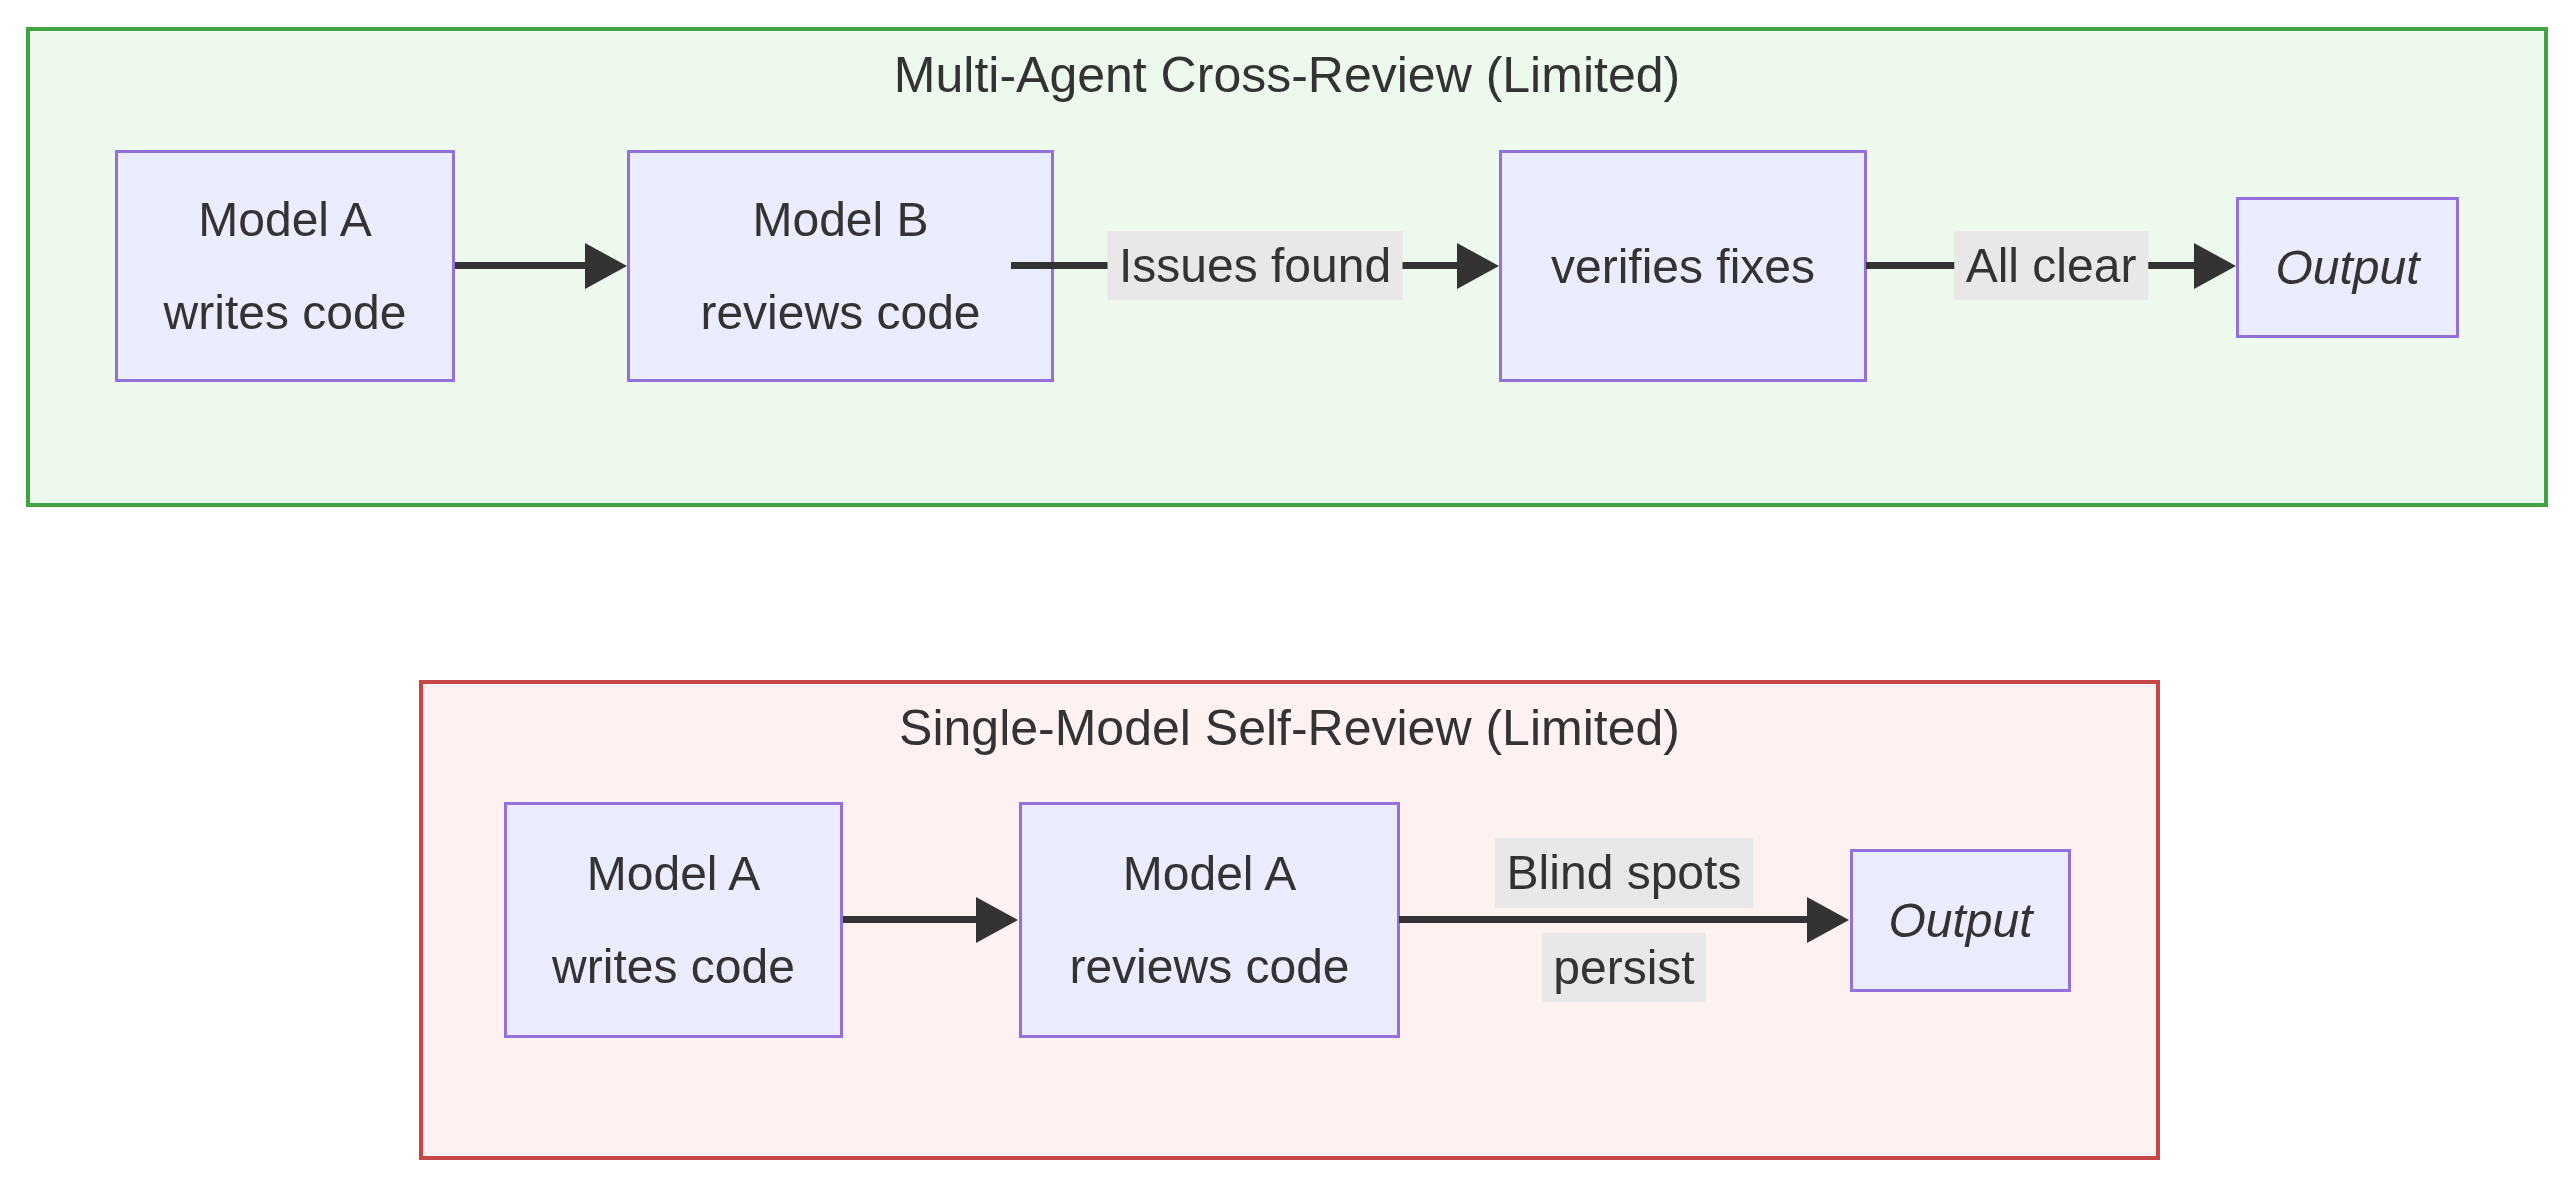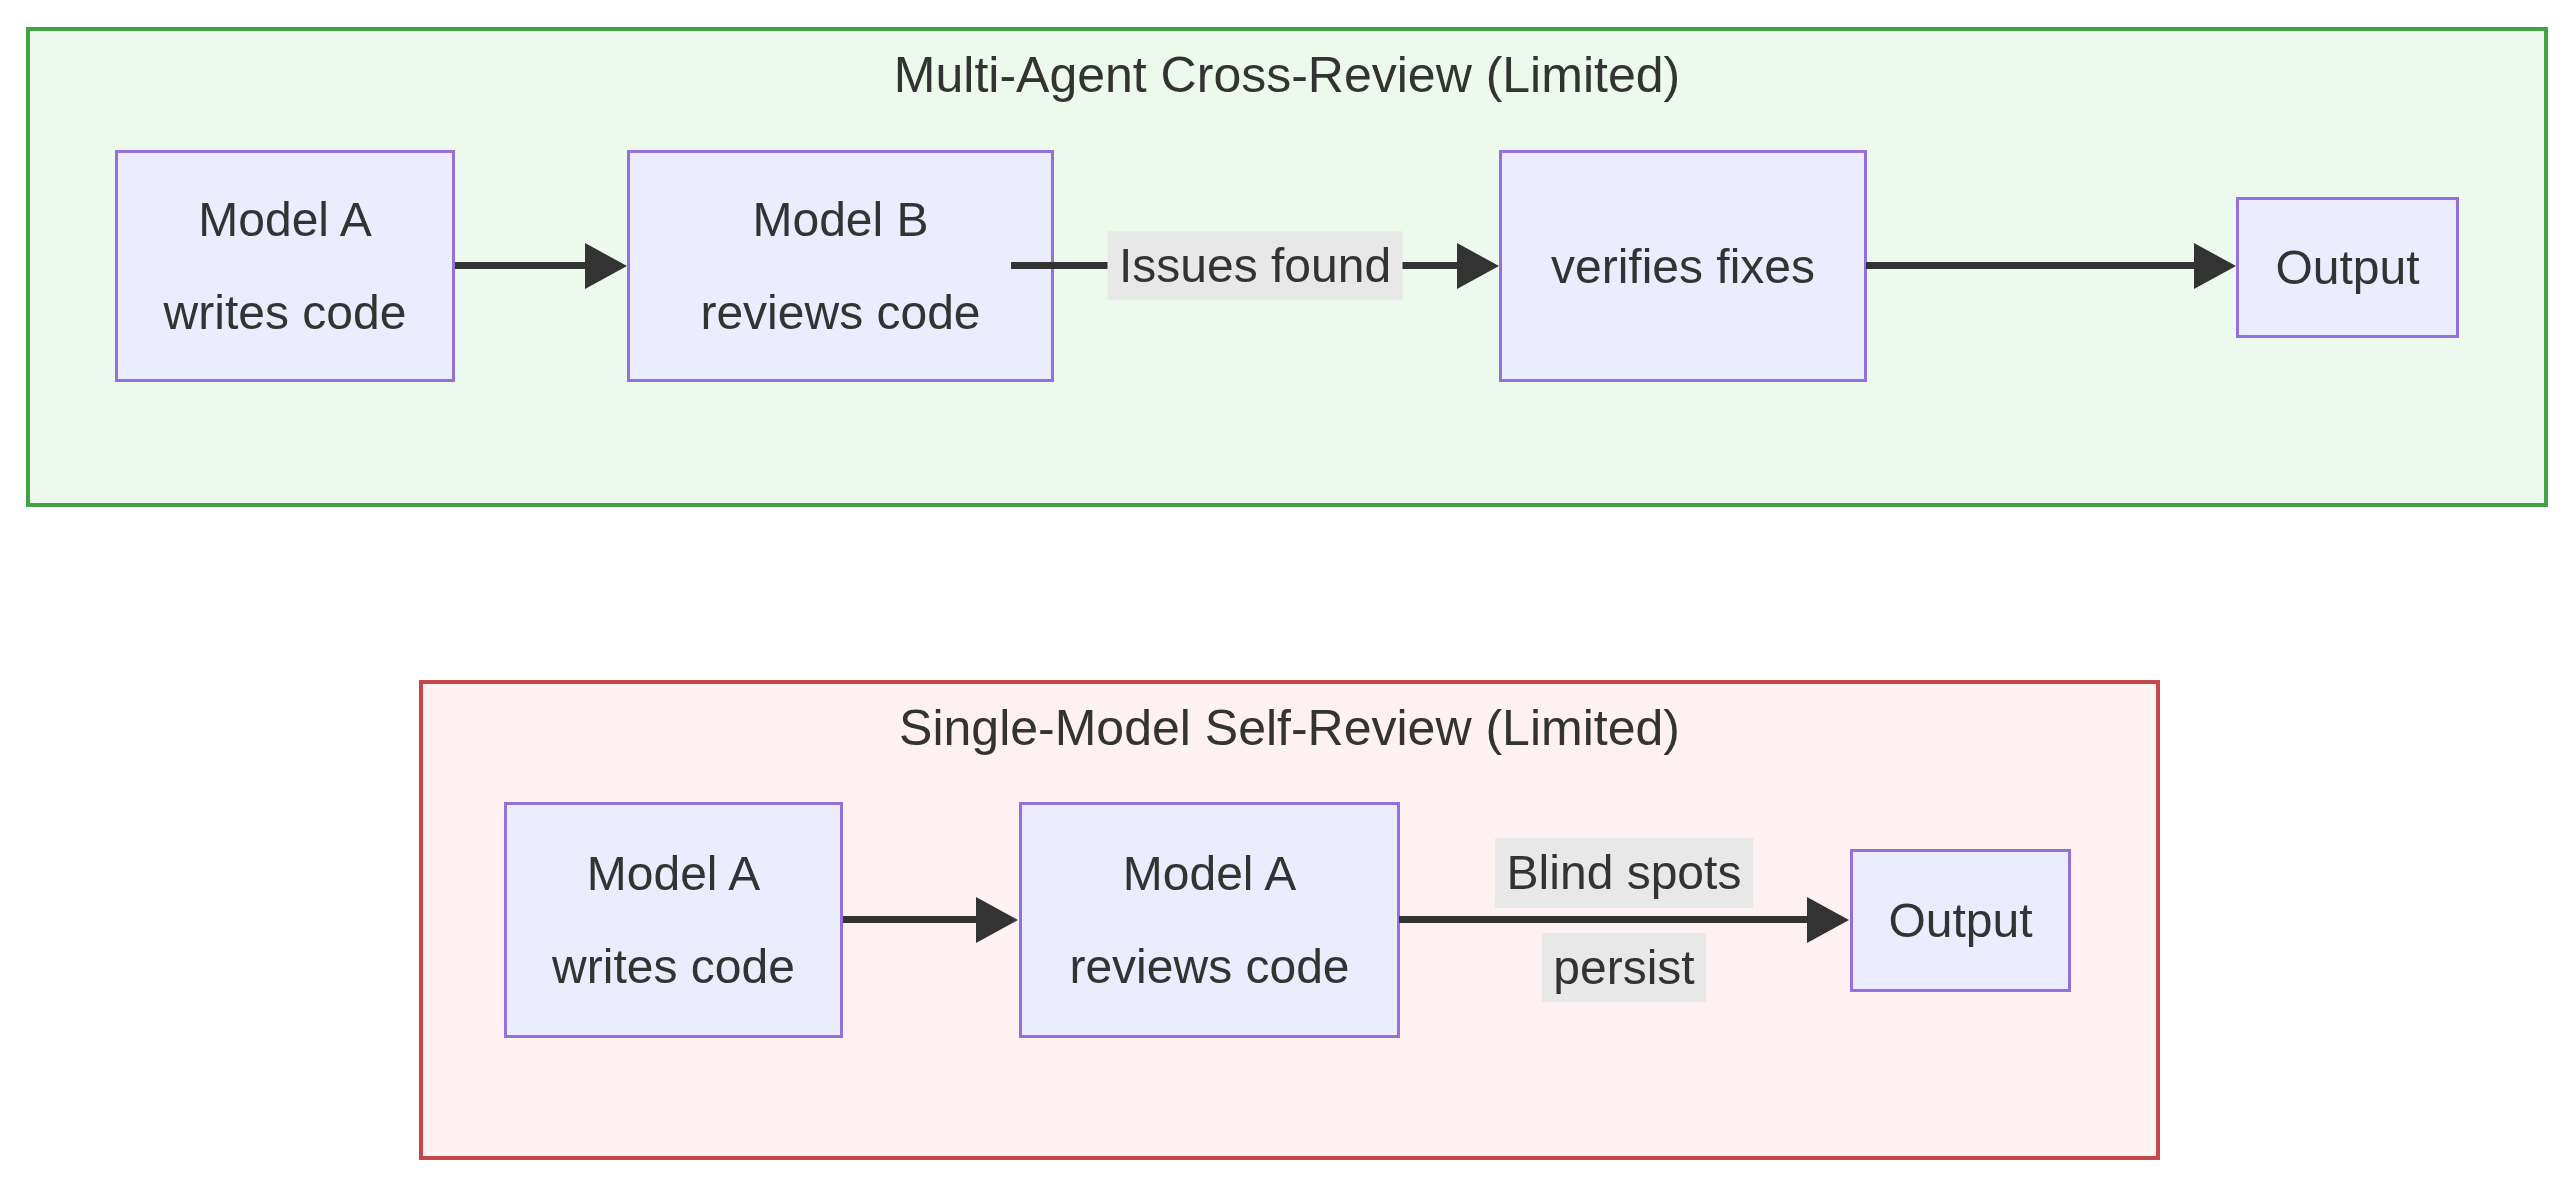--- a/index.html
+++ b/index.html
@@ -50,21 +50,21 @@
     border:3.5px solid var(--node-border);
     display:flex;
     flex-direction:column;
     align-items:center;
     justify-content:center;
     font-size:48px;
     color: var(--text-color);
     text-align:center;
   }
   .node .node-line { display:block; line-height:93px; white-space:nowrap; }
-  .node.single .node-line { line-height:normal; }
+  .node.single .node-line { line-height:normal;font-style:italic; }
 
   
   .node.a1   { left:115px;  top:150px; width:340px; height:232px; }
   .node.b1   { left:627px;  top:150px; width:427px; height:232px; }
   .node.c1   { left:1499px; top:150px; width:368px; height:232px; }
   .node.out1 { left:2236px; top:197px; width:223px; height:141px; }
   .node.a2   { left:504px;  top:802px; width:339px; height:236px; }
   .node.a3   { left:1019px; top:802px; width:381px; height:236px; }
   .node.out2 { left:1850px; top:849px; width:221px; height:143px; }
 
@@ -139,20 +139,21 @@
 
 <div class="edge e2">
   <div class="edge-line"></div>
   <div class="arrowhead"></div>
   <span class="edge-label mid">Issues found</span>
 </div>
 
 <div class="edge e3">
   <div class="edge-line"></div>
   <div class="arrowhead"></div>
+  <span class="edge-label mid">All clear</span>
 </div>
 
 <div class="cluster red">
   <div class="cluster-title">Single-Model Self-Review (Limited)</div>
 </div>
 
 <div class="node a2">
   <span class="node-line">Model A</span>
   <span class="node-line">writes code</span>
 </div>

